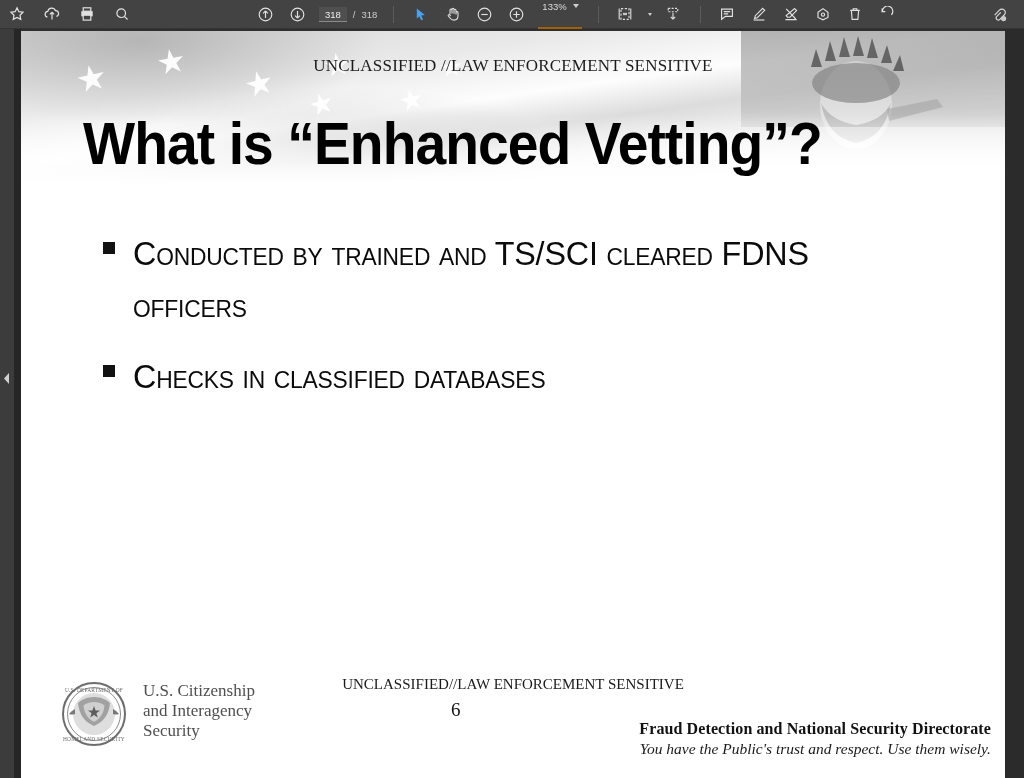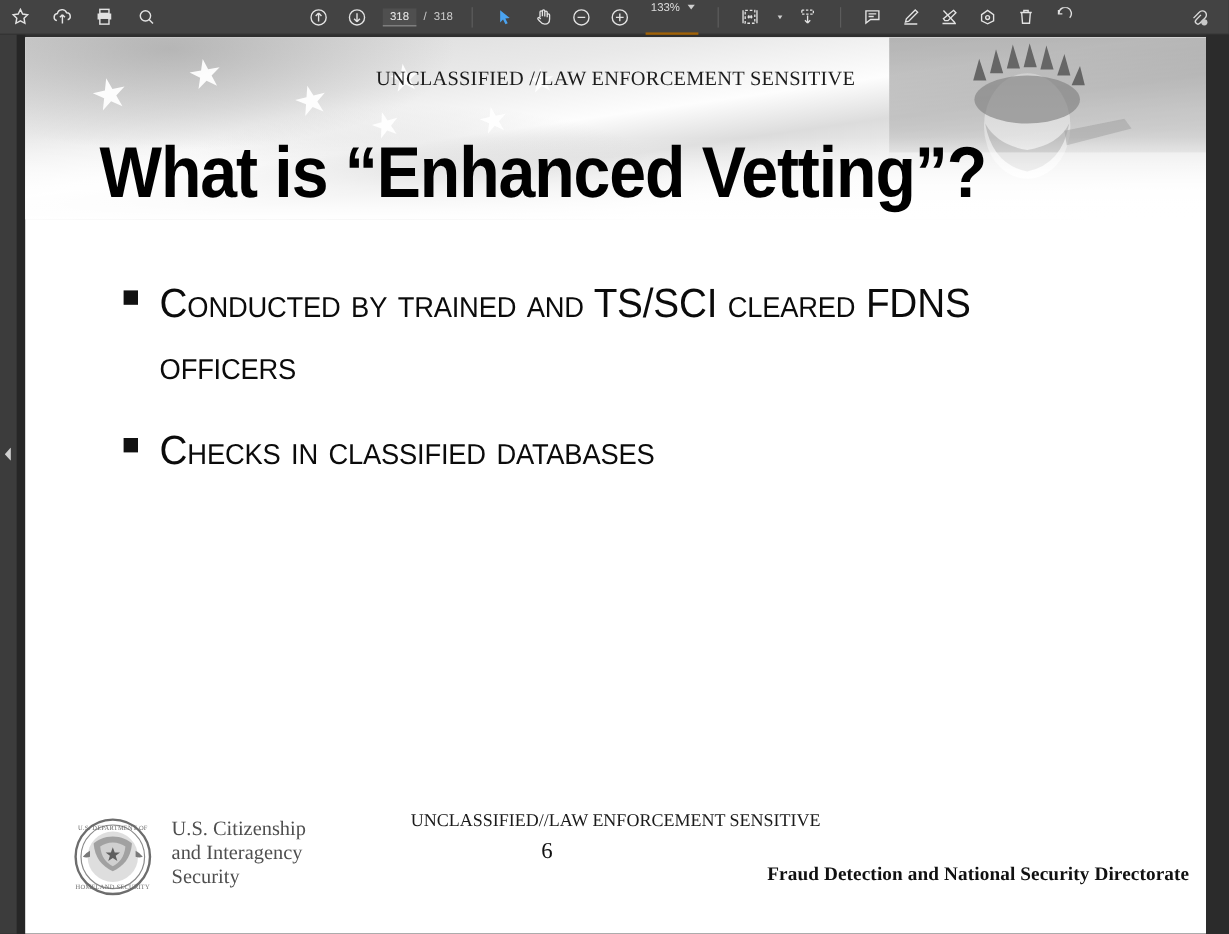--- a/index.html
+++ b/index.html
@@ -437,20 +437,21 @@
         <span class="bullet-text">Checks in classified databases</span>
       </div>
     </div>
 
     <div class="footer-class">UNCLASSIFIED//LAW ENFORCEMENT SENSITIVE</div>
 
     <div class="footer-pageno">6</div>
 
     <div class="footer-org">
       <div class="footer-org-line1">Fraud Detection and National Security Directorate</div>
+      <div class="footer-org-line2">You have the Public's trust and respect. Use them wisely.</div>
     </div>
 
     <div class="logo-wrap">
       <svg class="seal-svg" width="66" height="66" viewBox="0 0 66 66">
         <circle cx="33" cy="33" r="31" fill="none" stroke="#6d6d6d" stroke-width="2"></circle>
         <circle cx="33" cy="33" r="26.5" fill="none" stroke="#8a8a8a" stroke-width="1"></circle>
         <circle cx="33" cy="33" r="21" fill="#7c7c7c" opacity=".25"></circle>
         <path d="M33 16c7 0 13 3 16 6-1 12-7 19-16 23-9-4-15-11-16-23 3-3 9-6 16-6z" fill="#6f6f6f" opacity=".55"></path>
         <path d="M33 21c4 0 8 1.6 10.5 3.4-.8 8.4-4.6 13.4-10.5 16.4-5.9-3-9.7-8-10.5-16.4C25 22.6 29 21 33 21z" fill="#ffffff" opacity=".5"></path>
         <path d="M33 25l1.6 4.4H39l-3.6 2.8 1.4 4.4-3.8-2.7-3.8 2.7 1.4-4.4-3.6-2.8h4.4z" fill="#5e5e5e"></path>

